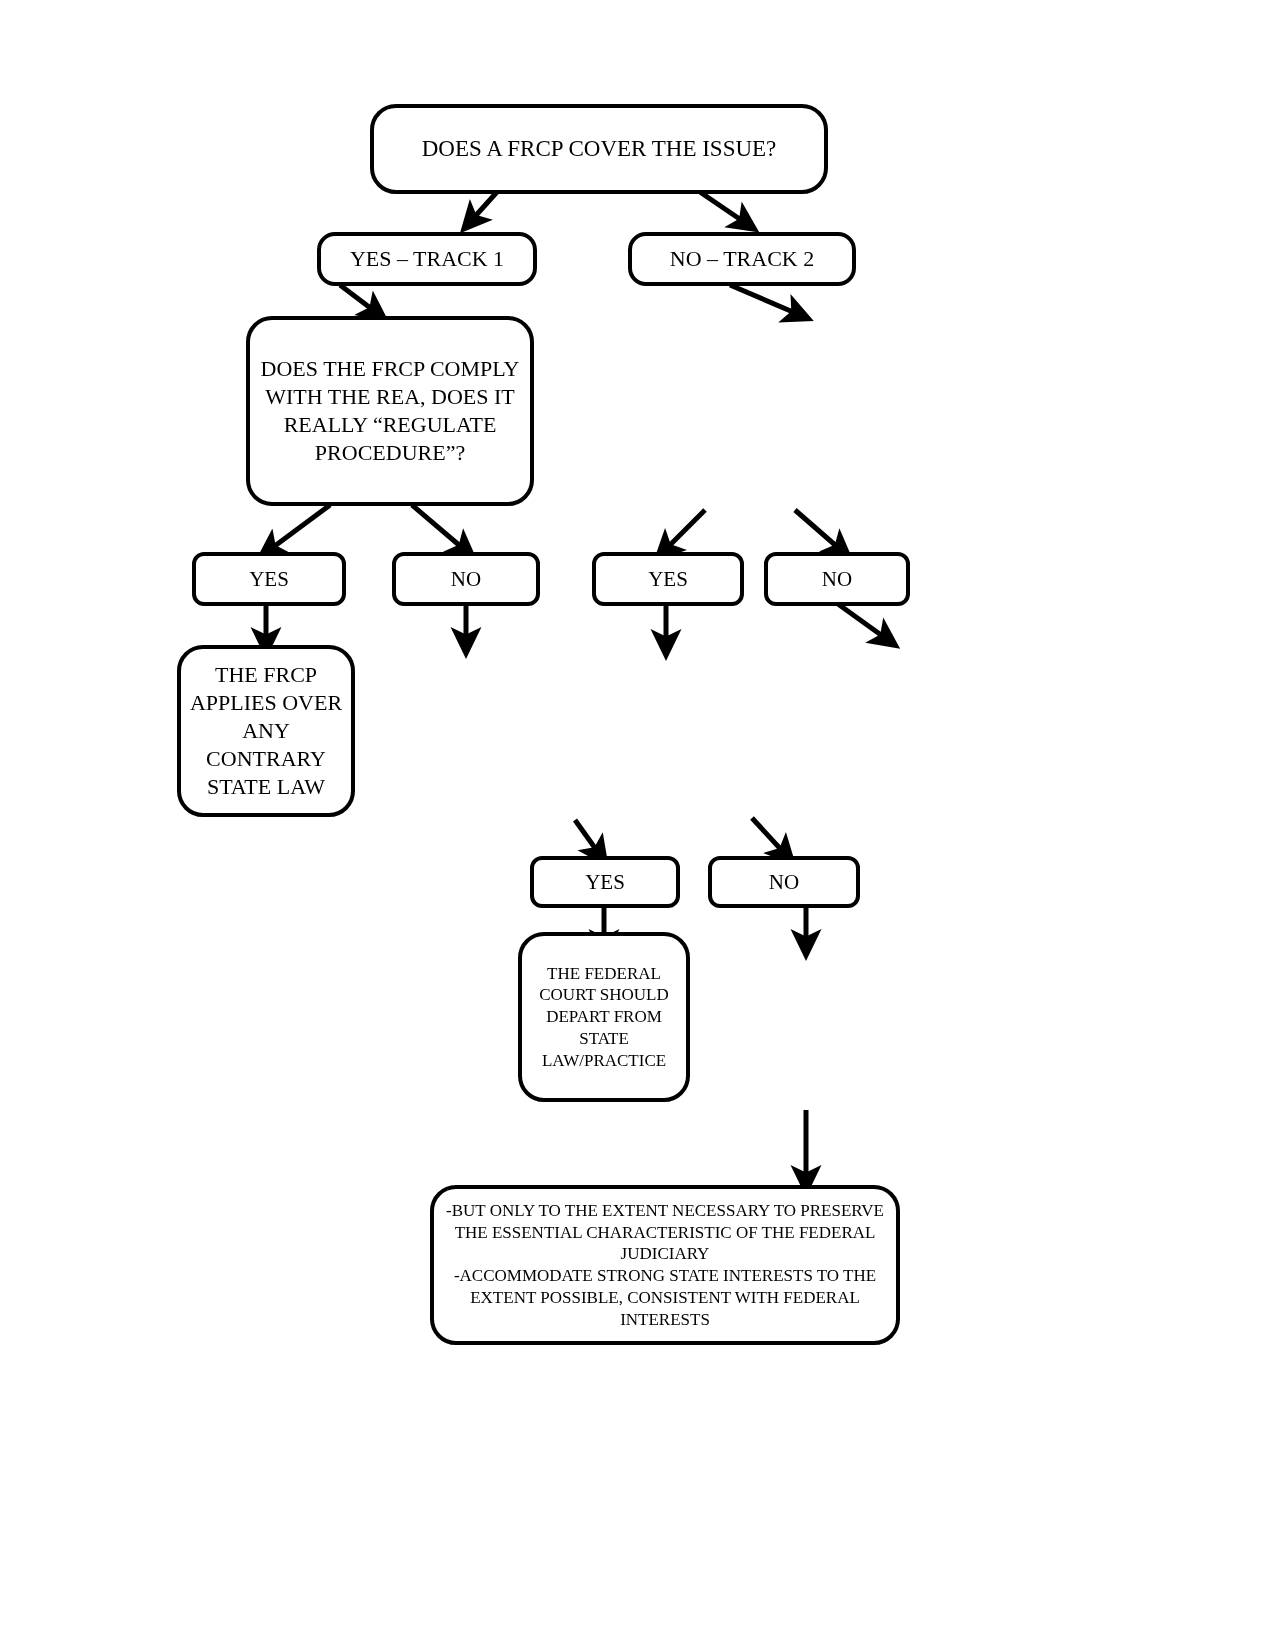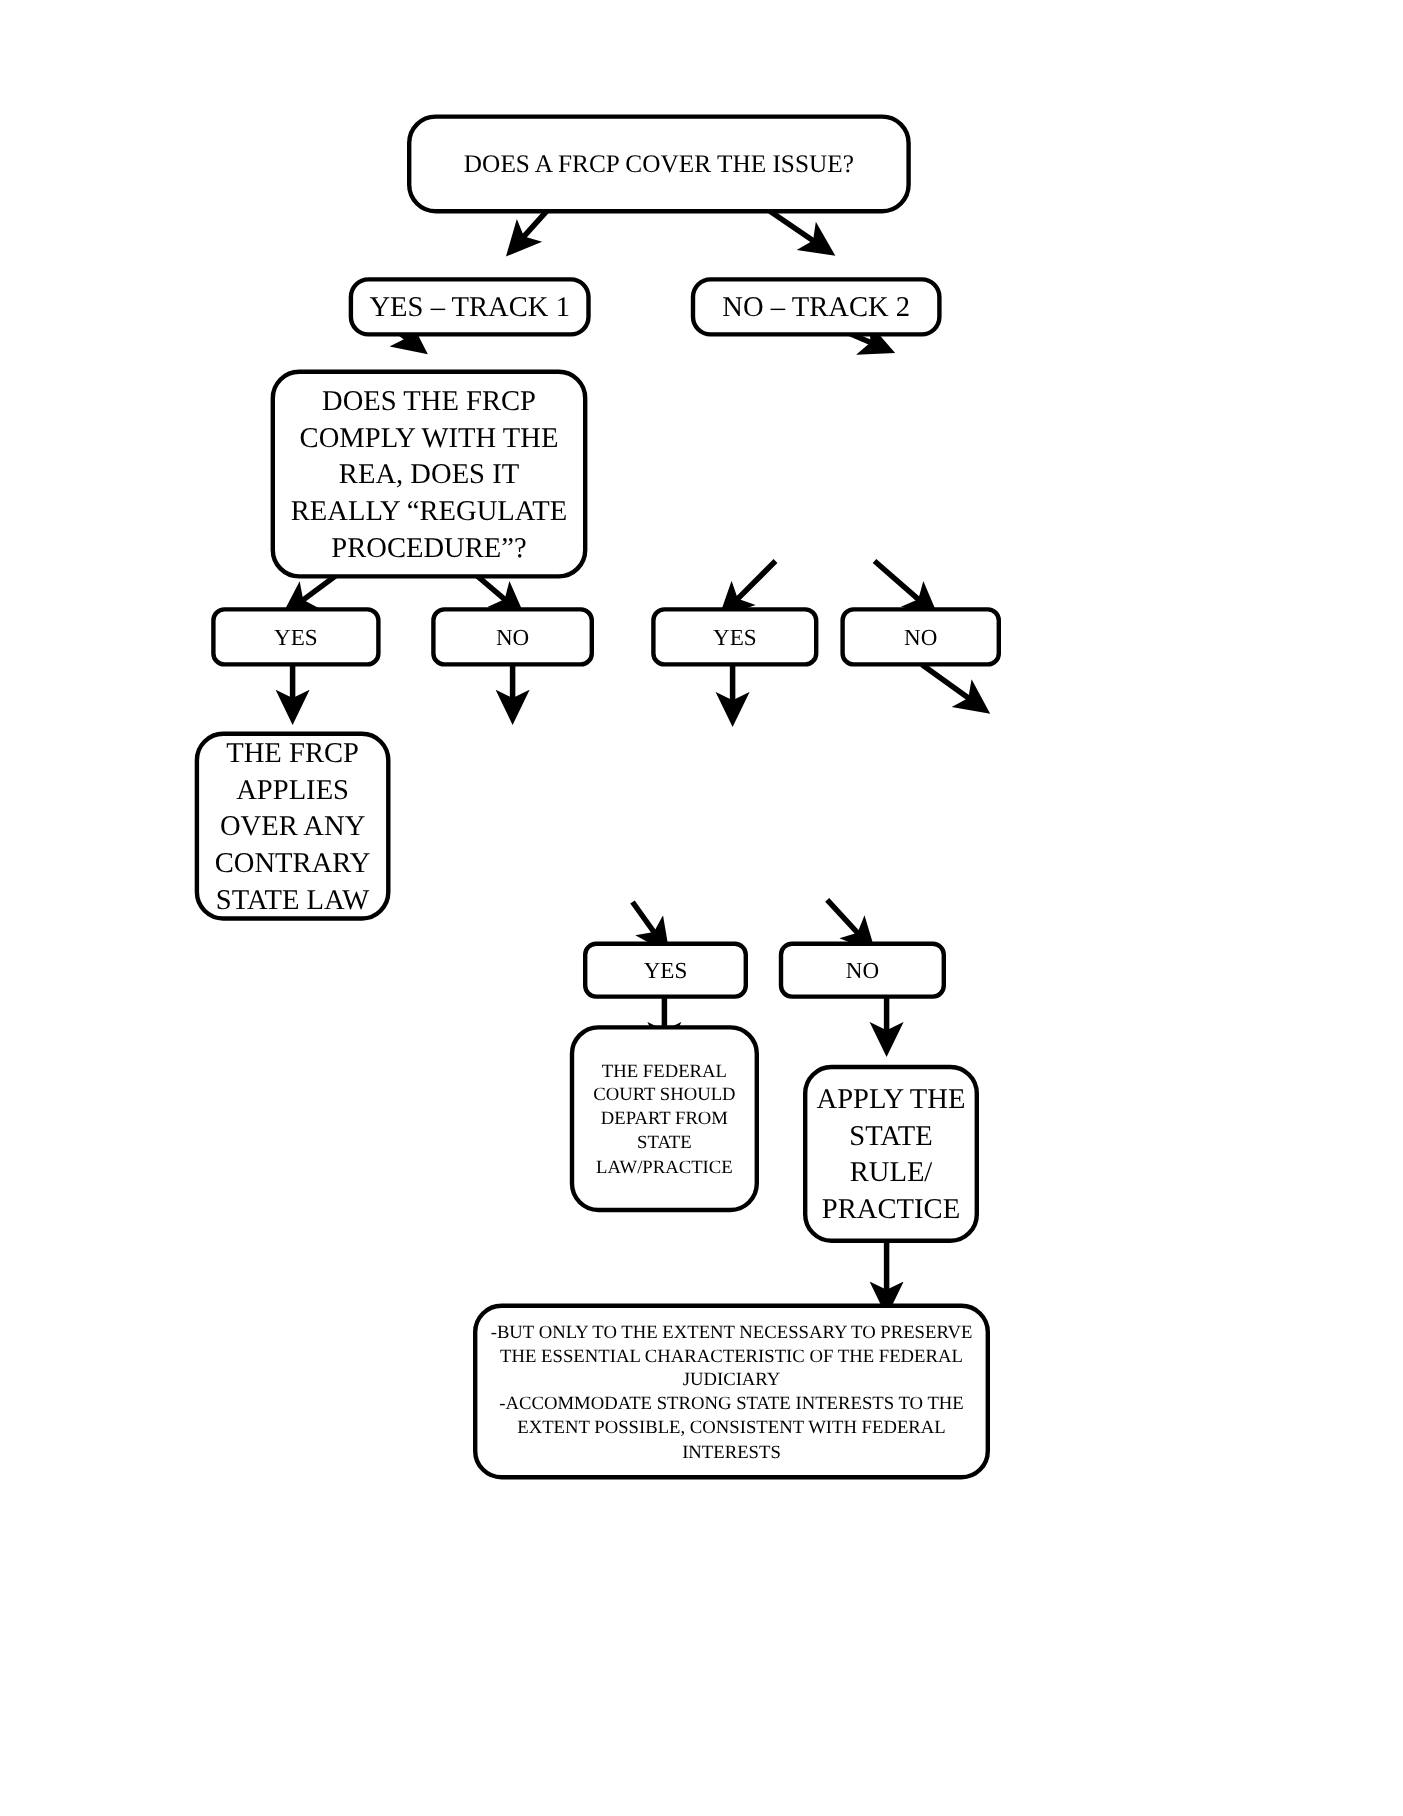--- a/index.html
+++ b/index.html
@@ -24,21 +24,21 @@
   }
   .node .txt{display:block;width:100%;}
 
   
   .r-lg{border-radius:26px;}
   .r-md{border-radius:18px;}
   .r-sm{border-radius:12px;}
 
   
   .t-xl{font-size:23px;}
-  .t-lg{font-size:26px;margin-top:20px;}
+  .t-lg{font-size:22px;}
   .t-md{font-size:21px;}
   .t-sm{font-size:17px;}
   .t-xs{font-size:15px;}
 </style>
 </head>
 <body>
 
 <div id="canvas">
 
   <svg id="edges" viewBox="0 0 1275 1651">
@@ -121,22 +121,19 @@
   </div>
 
   <div class="node r-sm t-md" style="left:708px;top:856px;width:152px;height:52px;">
     <span class="txt">NO</span>
   </div>
 
   <div class="node r-lg t-sm" style="left:518px;top:932px;width:172px;height:170px;align-items:center;">
     <span class="txt">THE FEDERAL COURT SHOULD DEPART FROM STATE LAW/PRACTICE</span>
   </div>
 
-  <div class="node r-lg t-lg" style="left:730px;top:948px;width:160px;height:162px;">
-    <span class="txt">APPLY THE STATE RULE/ PRACTICE</span>
-  </div>
 
   <div class="node r-lg t-sm" style="left:430px;top:1185px;width:470px;height:160px;white-space:pre-line;">
     <span class="txt">-BUT ONLY TO THE EXTENT NECESSARY TO PRESERVE THE ESSENTIAL CHARACTERISTIC OF THE FEDERAL JUDICIARY
 -ACCOMMODATE STRONG STATE INTERESTS TO THE EXTENT POSSIBLE, CONSISTENT WITH FEDERAL INTERESTS</span>
   </div>
 
 </div>
 
 </body></html>

